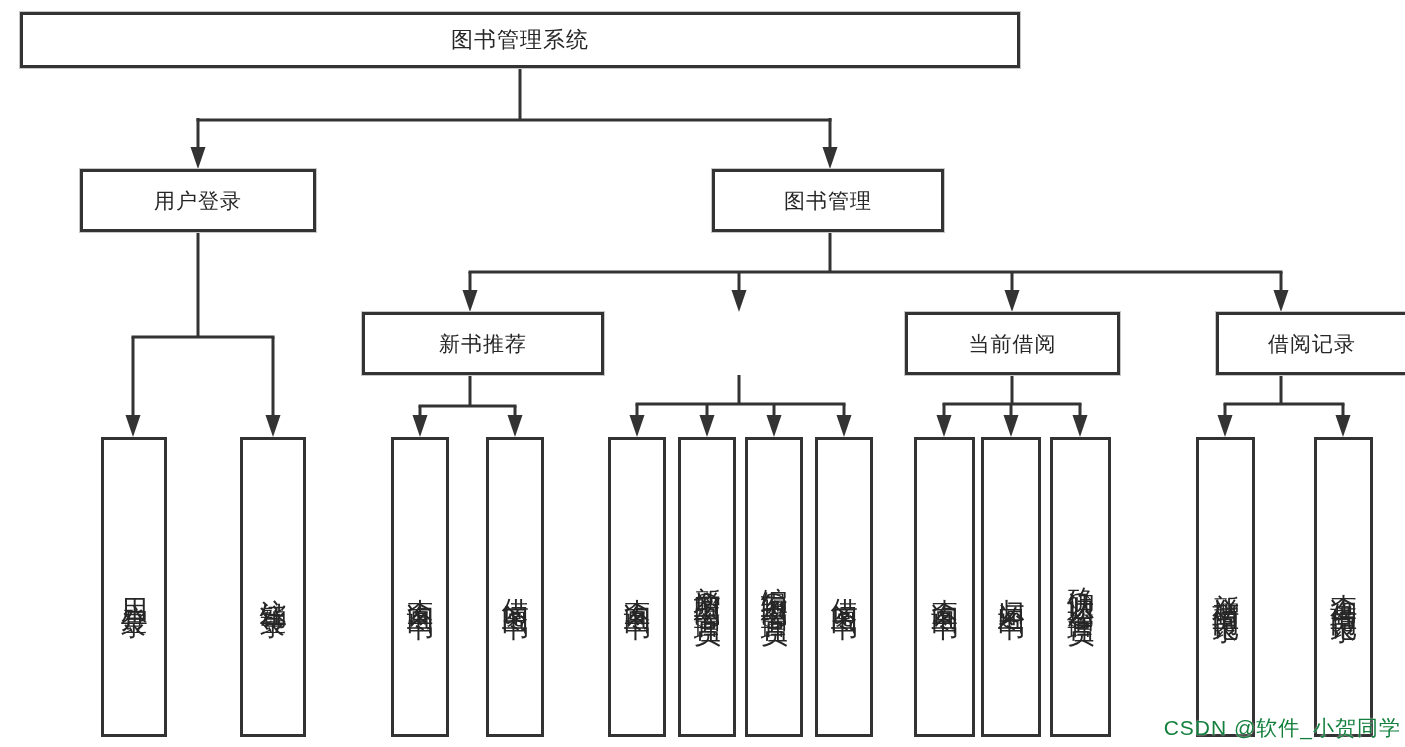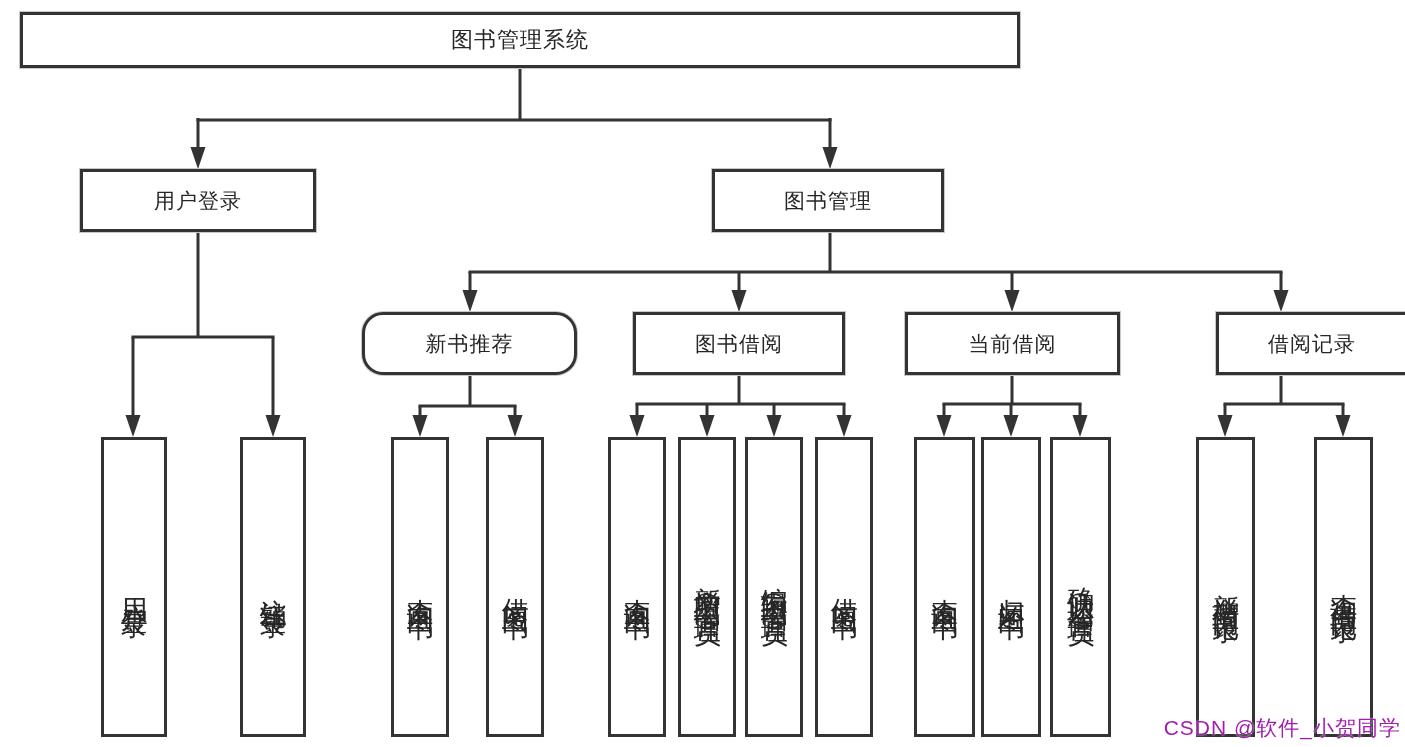--- a/index.html
+++ b/index.html
@@ -19,42 +19,42 @@
     display:flex;align-items:center;justify-content:center;
     color:#262626;top:437px;height:300px;z-index:2;
   }
   .vbox span{
     writing-mode:vertical-rl;text-orientation:mixed;
     font-size:27px;letter-spacing:5px;line-height:1.05;white-space:nowrap;
   }
   #n-root{left:20px;top:12px;width:1000px;height:56px;font-size:22px;justify-content:center;}
   #n-user-login{left:80px;top:169px;width:236px;height:63px;}
   #n-book-mgmt{left:712px;top:169px;width:232px;height:63px;}
-  #n-new-book{left:362px;top:312px;width:215px;height:63px;border-radius:21px;}
+  #n-new-book{left:362px;top:312px;width:242px;height:63px;}
   #n-book-borrow{left:633px;top:312px;width:212px;height:63px;}
   #n-current-borrow{left:905px;top:312px;width:215px;height:63px;font-family:Liberation Mono, monospace;}
   #n-borrow-records{left:1196px;top:312px;width:192px;height:63px;margin-left:20px;}
 
   #l-ul-login{left:101px;width:66px;}
   #l-ul-logout{left:240px;width:66px;}
   #l-nb-query{left:391px;width:58px;}
   #l-nb-borrow{left:486px;width:58px;}
   #l-bb-query{left:608px;width:58px;}
   #l-bb-add{left:678px;width:58px;}
   #l-bb-edit{left:745px;width:58px;}
   #l-bb-borrow{left:815px;width:58px;}
   #l-cb-query{left:914px;width:61px;}
   #l-cb-return{left:981px;width:60px;}
   #l-cb-confirm{left:1050px;width:61px;}
   #l-br-add{left:1196px;width:59px;}
   #l-br-query{left:1314px;width:59px;}
 
   #watermark{
     position:absolute;right:4px;bottom:5px;z-index:3;
-    font-size:21px;color:#a21caf;letter-spacing:1px;
+    font-size:21px;color:#15803d;letter-spacing:1px;
     text-shadow:0 0 2px #ffffff;
   }
   svg line{stroke:#333333;stroke-width:3;}
   svg polygon{fill:#333333;}
 </style>
 </head>
 <body>
 
 <div id="stage">
 
@@ -141,23 +141,20 @@
   <div class="hbox" id="n-user-login">
     <span>用户登录</span>
   </div>
   <div class="hbox" id="n-book-mgmt">
     <span>图书管理</span>
   </div>
 
   <div class="hbox" id="n-new-book">
     <span>新书推荐</span>
   </div>
-  <div class="hbox" id="n-book-borrow">
-    <span>图书借阅</span>
-  </div>
   <div class="hbox" id="n-current-borrow">
     <span>当前借阅</span>
   </div>
   <div class="hbox" id="n-borrow-records">
     <span>借阅记录</span>
   </div>
 
   <div class="vbox" id="l-ul-login">
     <span>用户登录</span>
   </div>

